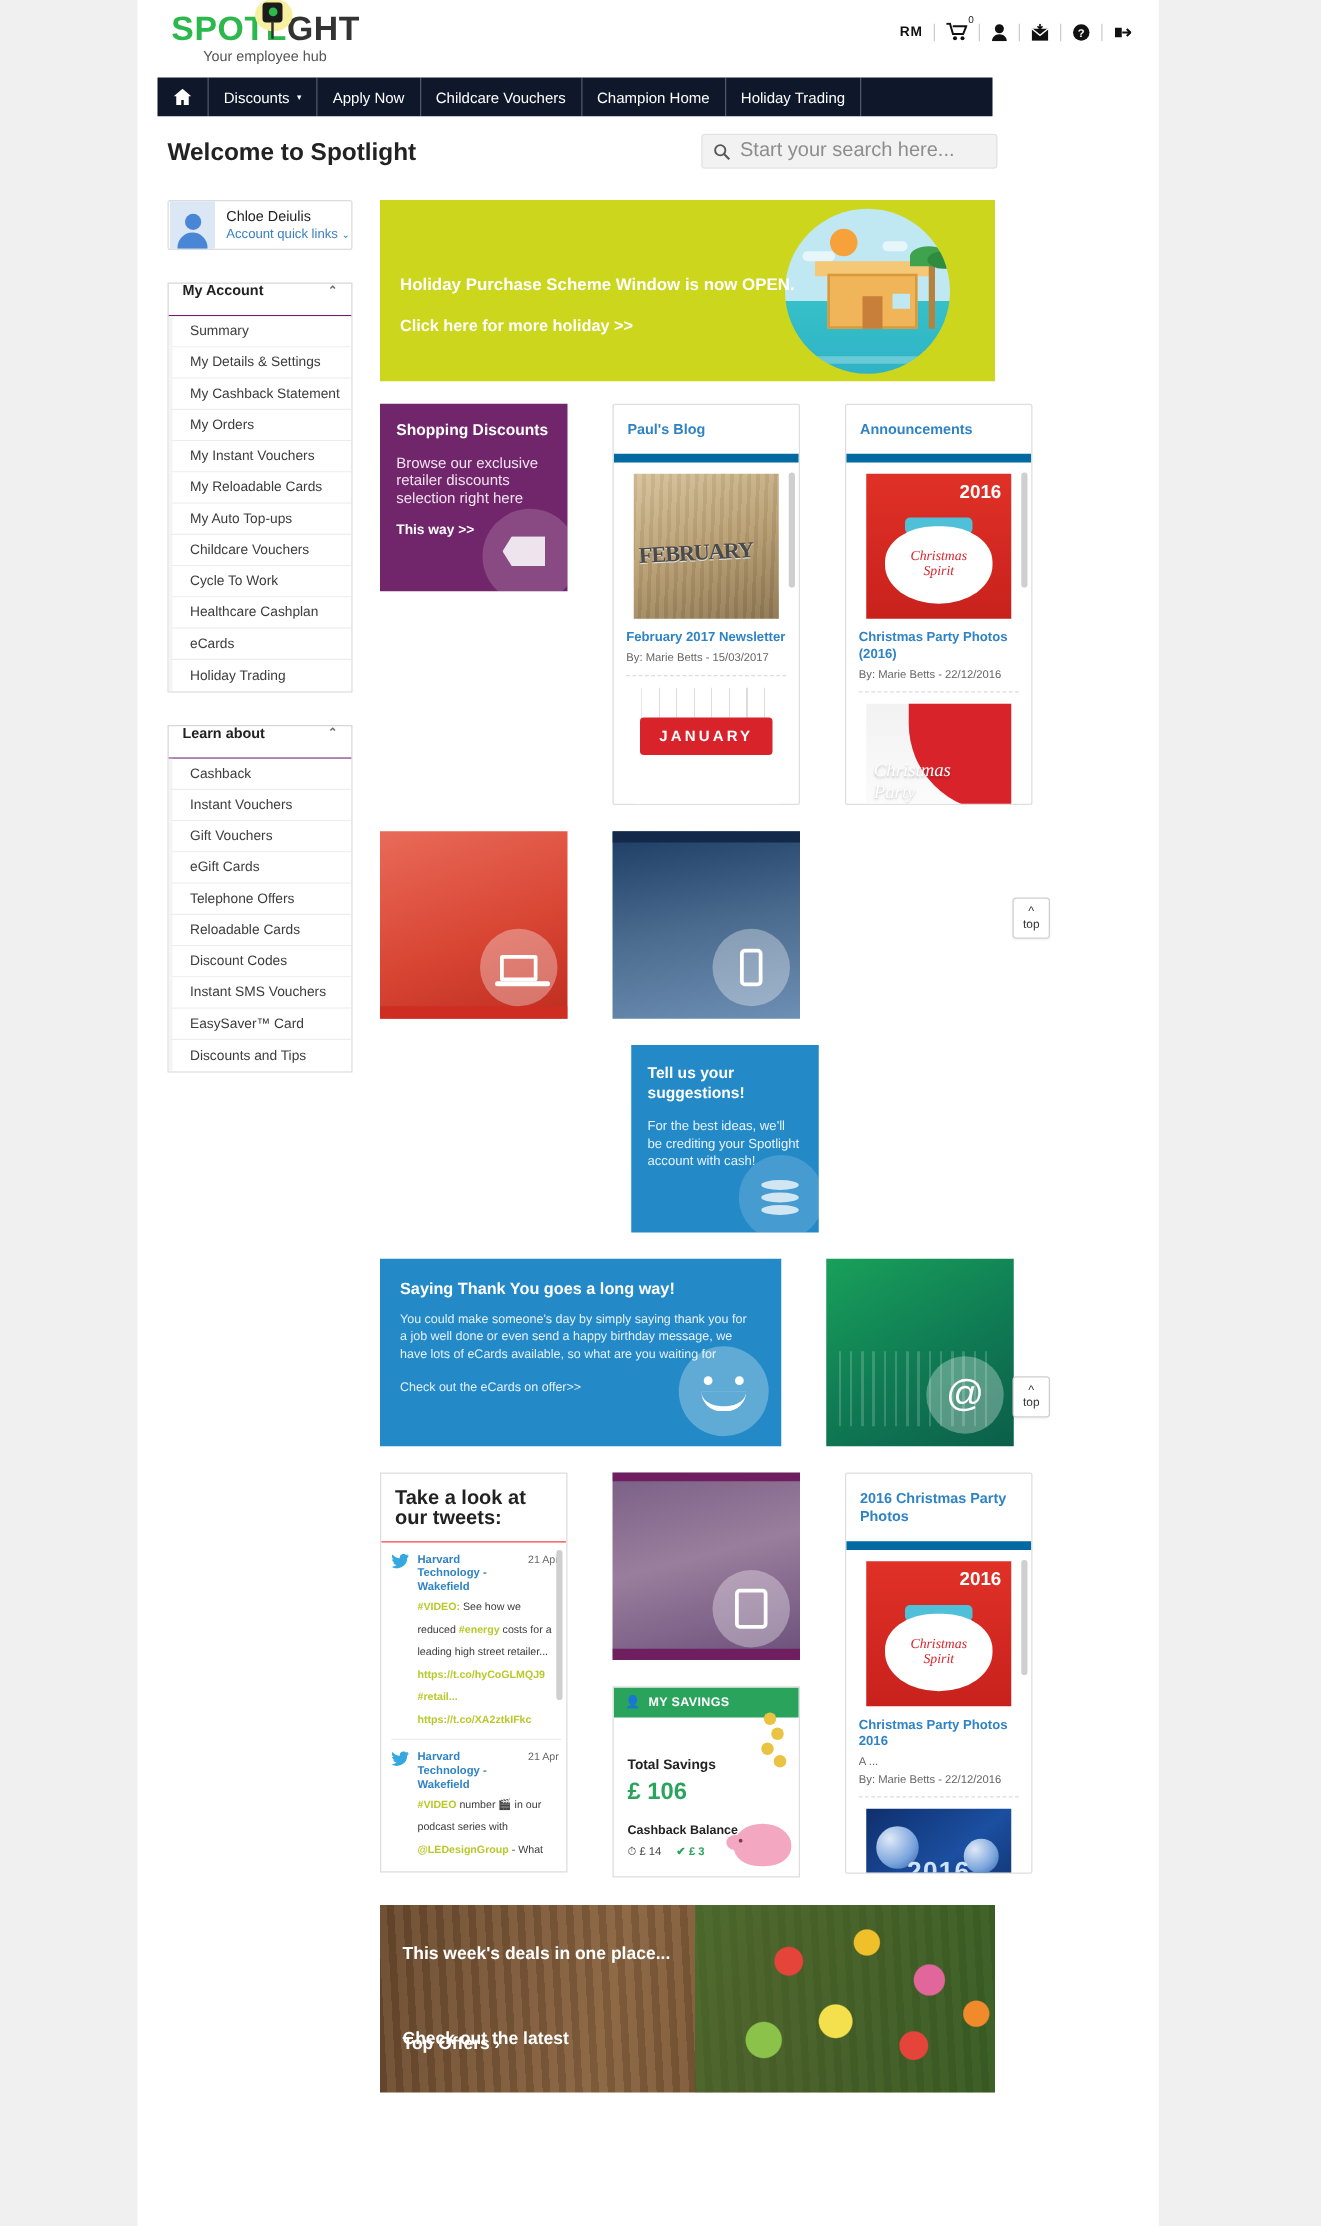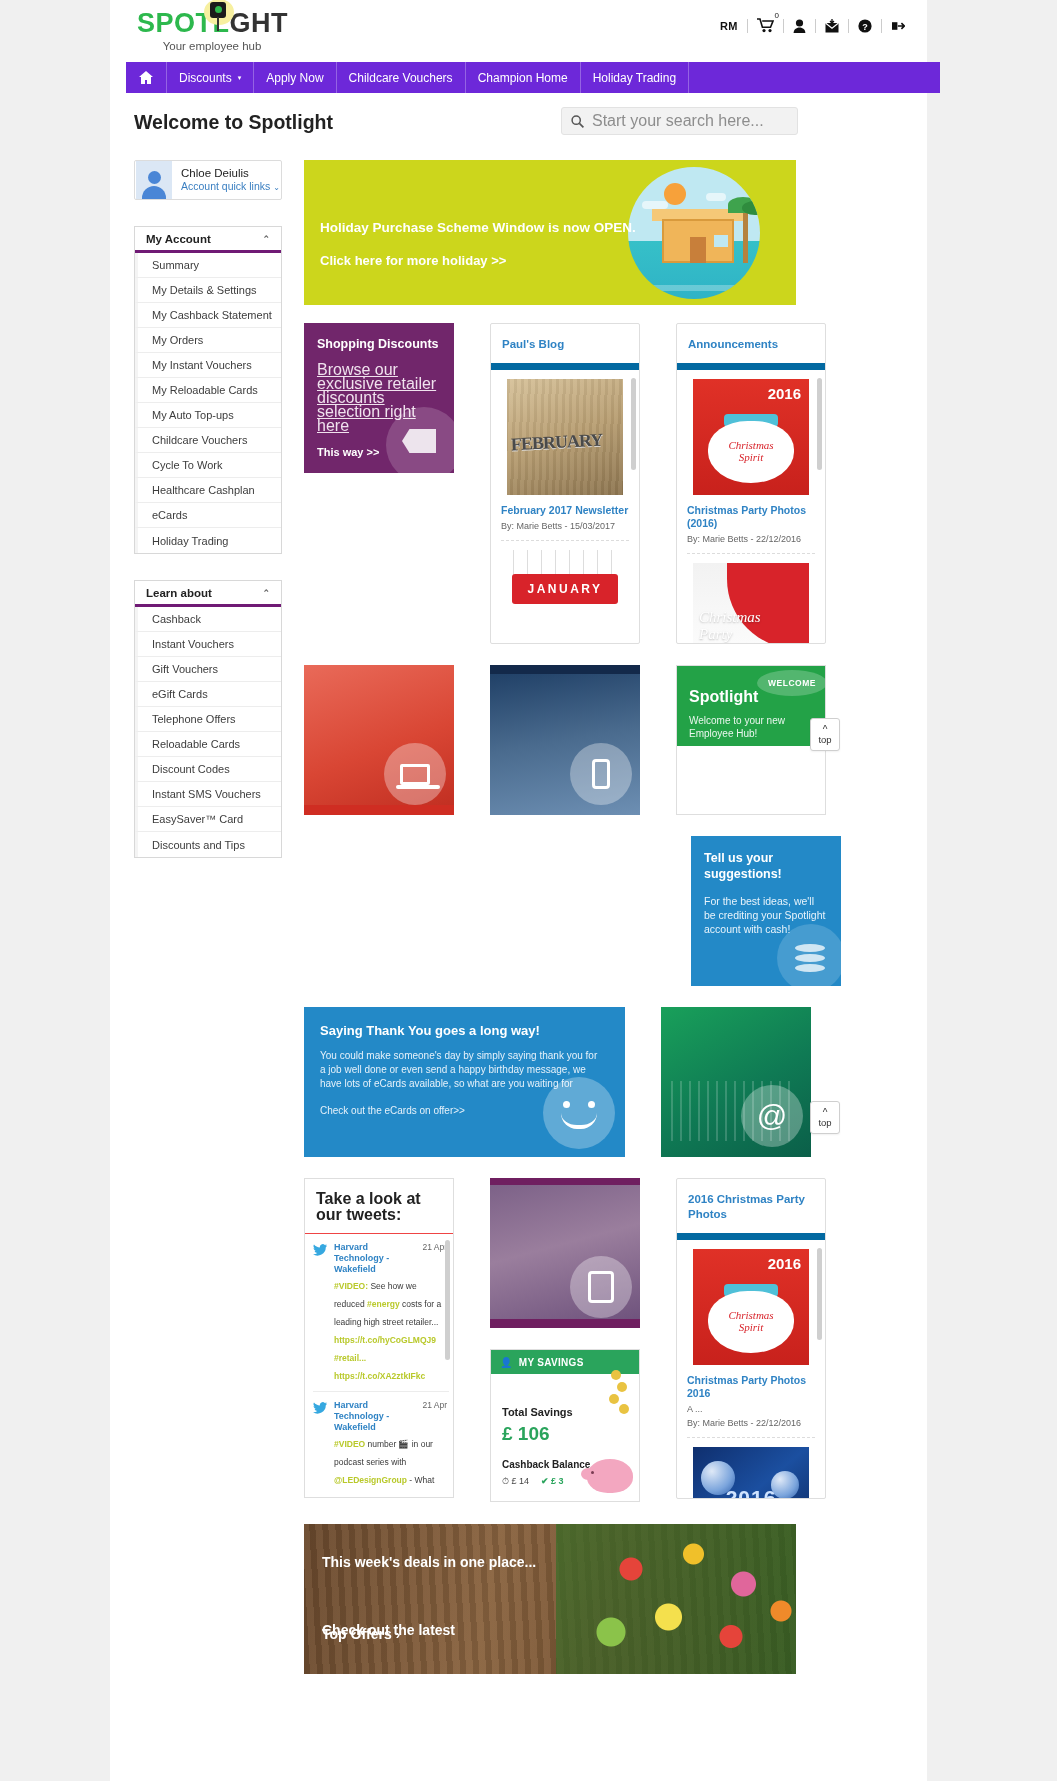--- a/index.html
+++ b/index.html
@@ -72,22 +72,22 @@
   .hi svg { display: block; }
   .cart-badge {
     position: absolute; right: -5px; top: -6px;
     font-size: 8px; color: #222;
   }
   .rm-label { font-size: 11px; font-weight: bold; color: #111; letter-spacing: .5px; }
 
   
   .nav {
     position: absolute; left: 16px; top: 62px;
-    width: 814px; height: 31px;
-    background: #6d28d9;
+    width: 668px; height: 31px;
+    background: #0f172a;
     display: flex; align-items: stretch;
   }
   .nav-item {
     display: flex; align-items: center;
     padding: 0 12px;
     color: #ffffff; font-size: 12px;
     border-right: 1px solid rgba(255,255,255,.28);
     cursor: pointer; white-space: nowrap;
   }
   .nav-item.home { padding: 0 13px; }
@@ -135,23 +135,23 @@
   .avatar-in { position: relative; width: 26px; height: 30px; display:flex; flex-direction:column; align-items:center; justify-content:flex-end;}
   .user-name { font-size: 11.5px; color: #222; line-height: 14px; }
   .user-link { font-size: 10.5px; color: #3a7fc1; line-height: 13px; cursor: pointer; }
   .user-link .c { font-size: 8px; }
 
   
   .panel {
     border: 1px solid #d8d8d8; background: #fff; margin-bottom: 26px;
   }
   .panel-head {
-    height: 26px; display: flex; align-items: center; justify-content: space-between;
+    height: 26px; display: flex; justify-content: space-between;
     padding: 0 11px; font-size: 11.5px; font-weight: bold; color: #222;
-    border-bottom: 3px solid #701a75;
+    border-bottom: 1px solid #701a75;
   }
   .panel-head .chev { font-size: 9px; color: #666; margin-left: 8px; }
   .panel-item {
     height: 25px; display: flex; align-items: center;
     padding-left: 14px; font-size: 11px; color: #3c3c3c;
     border-bottom: 1px solid #ededed; border-left: 3px solid #f4f4f4;
     cursor: pointer; background: #fff;
   }
   .panel-item:last-child { border-bottom: 0; }
 
@@ -183,21 +183,21 @@
   .palm-trunk { position: absolute; right: 12px; top: 40px; width: 5px; height: 56px; background: #b5823e; }
   .palm-leaf { position: absolute; right: 2px; top: 30px; width: 30px; height: 16px; border-radius: 50% 50% 0 0; background: #3fa34d; }
   .palm-leaf2 { position: absolute; right: -8px; top: 34px; width: 26px; height: 14px; border-radius: 50% 0 0 50%; background: #2f8c3e; }
   .wave { position: absolute; left: 0; bottom: 8px; width: 140px; height: 6px; background: rgba(255,255,255,.28); border-radius: 6px; }
 
   .grid { display: flex; flex-wrap: wrap; gap: 36px; width: 600px; }
   .tile { width: 150px; height: 150px; position: relative; overflow: hidden; }
 
   .tile-purple { background: #71266b; padding: 14px 13px 0 13px; cursor: pointer; }
   .tp-h { font-size: 12.5px; font-weight: bold; color: #fff; margin-bottom: 12px; }
-  .tp-b { font-size: 16px; color: #f0e2ee; line-height: 14px; text-decoration: underline; }
+  .tp-b { font-size: 12px; color: #f0e2ee; line-height: 14px; }
   .tp-cta { font-size: 11px; font-weight: bold; color: #fff; margin-top: 13px; }
   .tag-circle {
     position: absolute; right: -8px; bottom: -10px; width: 76px; height: 76px;
     border-radius: 50%; background: rgba(255,255,255,.17);
   }
   .tag-circle:after {
     content: ""; position: absolute; left: 16px; top: 22px; width: 34px; height: 24px;
     background: rgba(255,255,255,.85);
     clip-path: polygon(22% 0, 100% 0, 100% 100%, 22% 100%, 0 50%);
   }
@@ -670,27 +670,20 @@
           <span class="glyph-circle">
                 <span class="glyph-lap"></span>
               </span>
         </div>
         <div class="tile photo-tile ph-phone">
           <span class="bar"></span>
           <span class="glyph-circle">
                 <span class="glyph-mob"></span>
               </span>
         </div>
-        <div class="tile tile-green">
-          <div class="tg-top">
-            <span class="tg-badge">WELCOME</span>
-            <div class="tg-title">Spotlight</div>
-            <div class="tg-sub">Welcome to your new Employee Hub!</div>
-          </div>
-        </div>
         <div class="tile tile-blue" style="margin-left:-171px;margin-top:171px;">
           <div class="tb-h">Tell us your suggestions!</div>
           <div class="tb-b">For the best ideas, we'll be crediting your Spotlight account with cash!</div>
           <span class="coins"></span>
         </div>
       </div>
 
       <div class="grid" style="margin-top:21px;">
         <div class="wide-blue">
           <div class="wb-h">Saying Thank You goes a long way!</div>

